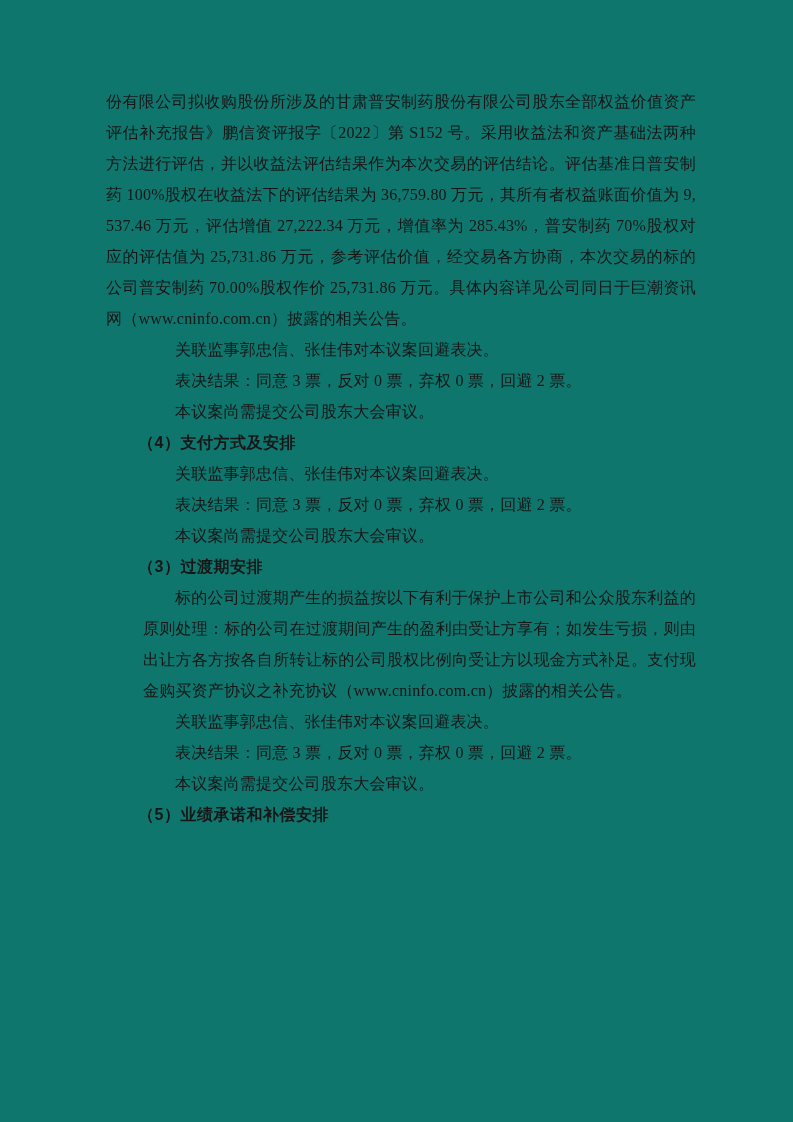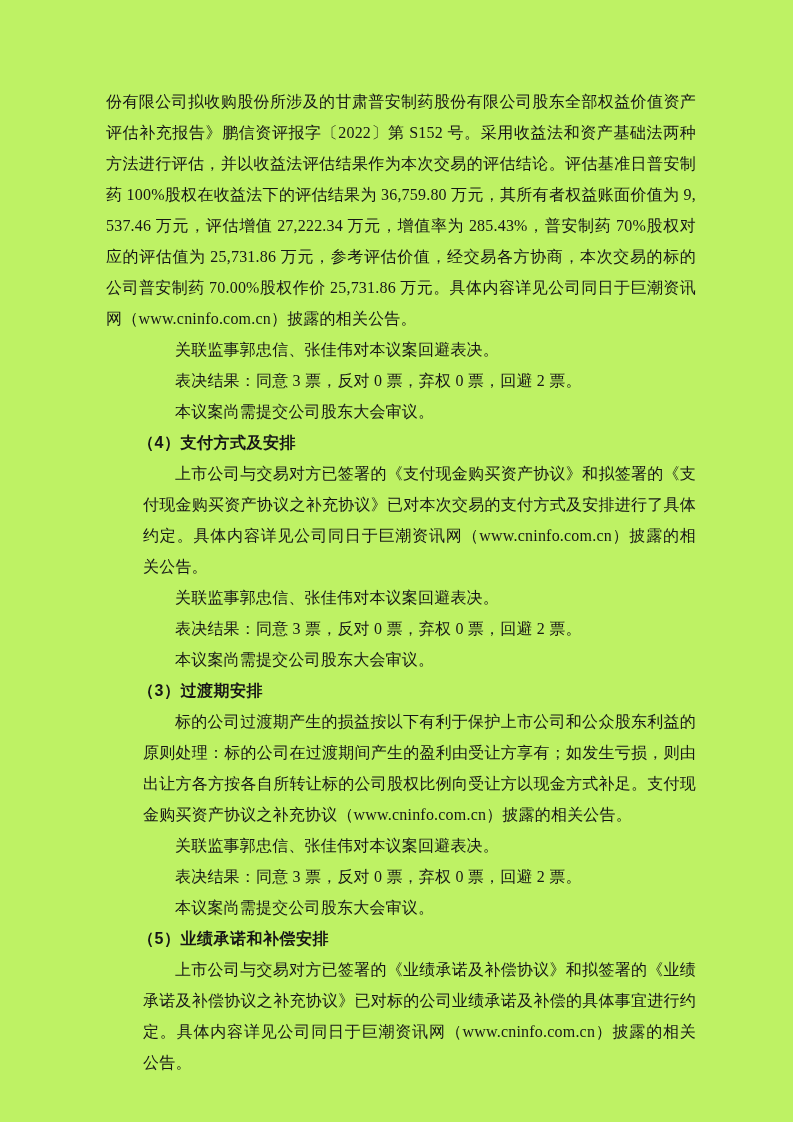--- a/index.html
+++ b/index.html
@@ -4,21 +4,21 @@
 <style>
   html, body {
     margin: 0;
     padding: 0;
     background: #ffffff;
   }
   .page {
     position: relative;
     width: 793px;
     height: 1122px;
-    background: #bef264;
+    background: #0f766e;
     overflow: hidden;
     font-family: "Liberation Serif", "DejaVu Serif", serif;
     color: #161616;
   }
   .doc-content {
     position: absolute;
     left: 106px;
     top: 86px;
     width: 590px;
   }
@@ -51,36 +51,34 @@
     <p class="para">份有限公司拟收购股份所涉及的甘肃普安制药股份有限公司股东全部权益价值资产评估补充报告》鹏信资评报字〔2022〕第 S152 号。采用收益法和资产基础法两种方法进行评估，并以收益法评估结果作为本次交易的评估结论。评估基准日普安制药 100%股权在收益法下的评估结果为 36,759.80 万元，其所有者权益账面价值为 9,537.46 万元，评估增值 27,222.34 万元，增值率为 285.43%，普安制药 70%股权对应的评估值为 25,731.86 万元，参考评估价值，经交易各方协商，本次交易的标的公司普安制药 70.00%股权作价 25,731.86 万元。具体内容详见公司同日于巨潮资讯网（www.cninfo.com.cn）披露的相关公告。</p>
 
     <p class="para indent">关联监事郭忠信、张佳伟对本议案回避表决。</p>
 
     <p class="para indent">表决结果：同意 3 票，反对 0 票，弃权 0 票，回避 2 票。</p>
 
     <p class="para indent">本议案尚需提交公司股东大会审议。</p>
 
     <p class="para heading">（4）支付方式及安排</p>
 
-    <p class="para indent">上市公司与交易对方已签署的《支付现金购买资产协议》和拟签署的《支付现金购买资产协议之补充协议》已对本次交易的支付方式及安排进行了具体约定。具体内容详见公司同日于巨潮资讯网（www.cninfo.com.cn）披露的相关公告。</p>
 
     <p class="para indent">关联监事郭忠信、张佳伟对本议案回避表决。</p>
 
     <p class="para indent">表决结果：同意 3 票，反对 0 票，弃权 0 票，回避 2 票。</p>
 
     <p class="para indent">本议案尚需提交公司股东大会审议。</p>
 
     <p class="para heading">（3）过渡期安排</p>
 
     <p class="para indent">标的公司过渡期产生的损益按以下有利于保护上市公司和公众股东利益的原则处理：标的公司在过渡期间产生的盈利由受让方享有；如发生亏损，则由出让方各方按各自所转让标的公司股权比例向受让方以现金方式补足。支付现金购买资产协议之补充协议（www.cninfo.com.cn）披露的相关公告。</p>
 
     <p class="para indent">关联监事郭忠信、张佳伟对本议案回避表决。</p>
 
     <p class="para indent">表决结果：同意 3 票，反对 0 票，弃权 0 票，回避 2 票。</p>
 
     <p class="para indent">本议案尚需提交公司股东大会审议。</p>
 
     <p class="para heading">（5）业绩承诺和补偿安排</p>
 
-    <p class="para indent">上市公司与交易对方已签署的《业绩承诺及补偿协议》和拟签署的《业绩承诺及补偿协议之补充协议》已对标的公司业绩承诺及补偿的具体事宜进行约定。具体内容详见公司同日于巨潮资讯网（www.cninfo.com.cn）披露的相关公告。</p>
 
   </div>
 </div>
 
 </body></html>

